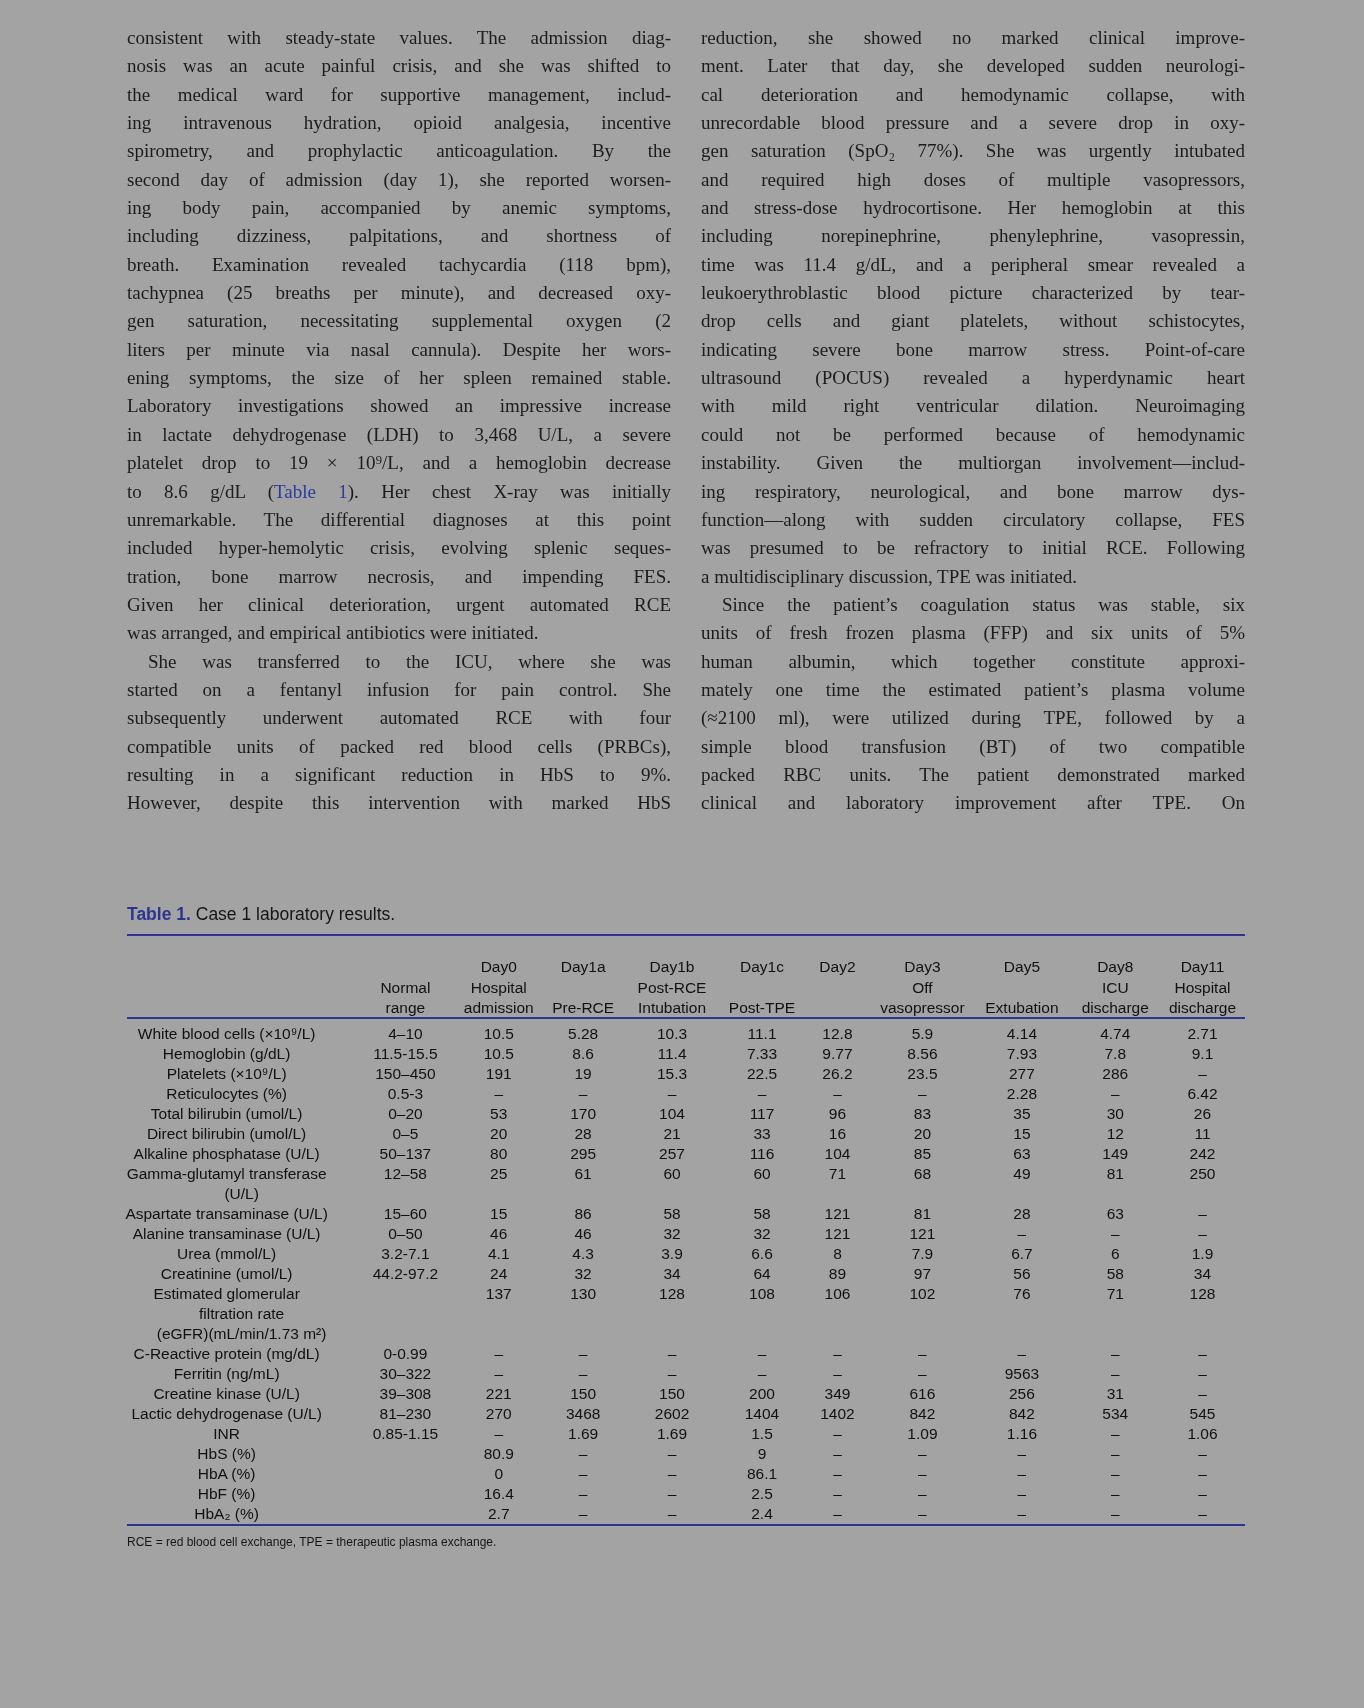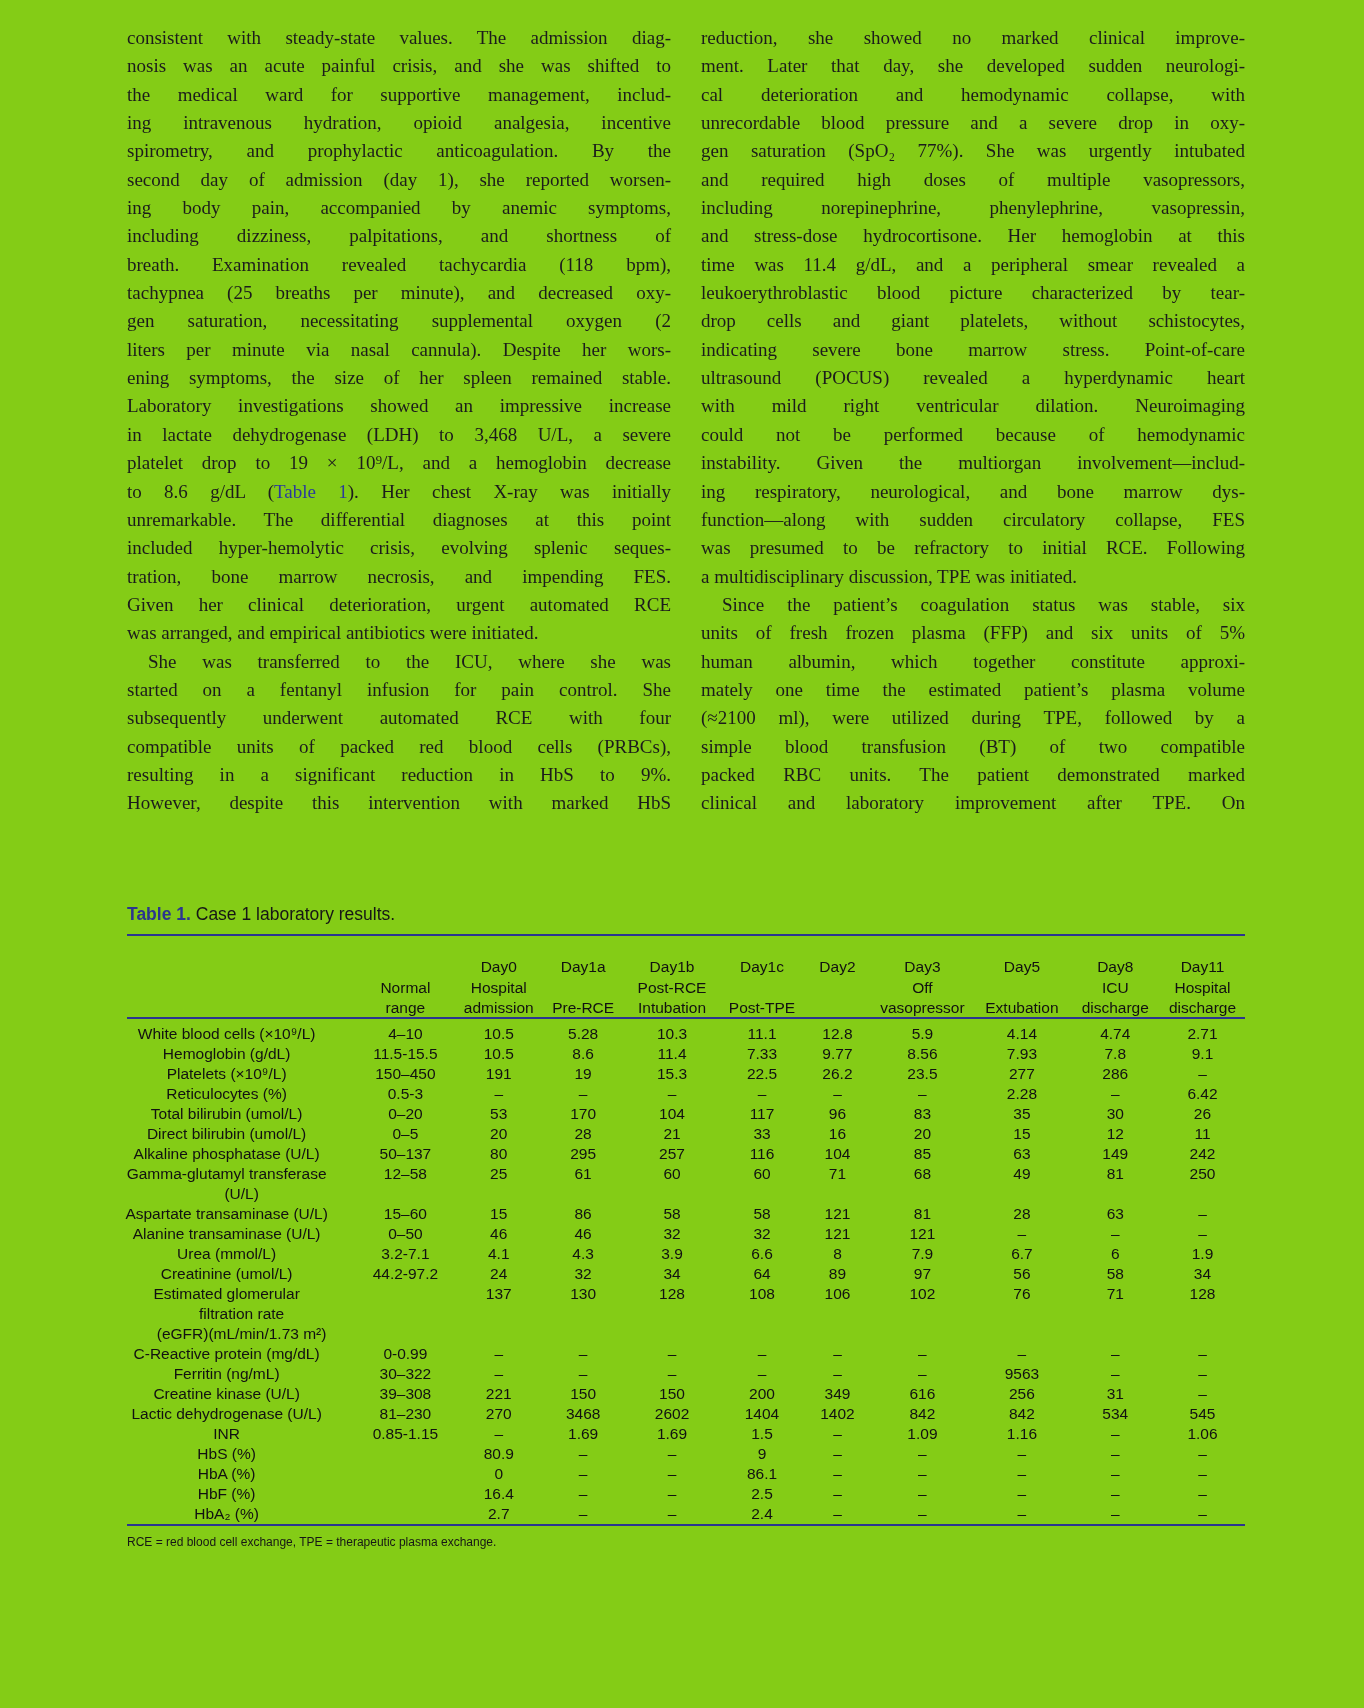--- a/index.html
+++ b/index.html
@@ -1,19 +1,19 @@
 <!DOCTYPE html>
 <html style="--navy: #2b3590; --link: #2b3a9c;"><head>
 <meta charset="utf-8">
 <style>
   html,body{margin:0;padding:0;background:#e8e8e8;}
   .page{
     position:relative;
     width:1364px;height:1708px;
-    background:#84cc16;
+    background:#a3a3a3;
     font-family:"Liberation Serif","DejaVu Serif",serif;
     color:#1c1c1c;
     overflow:hidden;
   }
   .columns{
     position:absolute;left:127px;top:24px;width:1118px;
     display:flex;gap:30px;
   }
   .col{width:544px;}
   .para{margin:0;}
@@ -98,22 +98,22 @@
         </div>
       </div>
     <div class="col">
         <div class="para">
           <div class="jline"><span>reduction, she showed no marked clinical improve-</span></div>
           <div class="jline"><span>ment. Later that day, she developed sudden neurologi-</span></div>
           <div class="jline"><span>cal deterioration and hemodynamic collapse, with</span></div>
           <div class="jline"><span>unrecordable blood pressure and a severe drop in oxy-</span></div>
           <div class="jline"><span>gen saturation (SpO₂ 77%). She was urgently intubated</span></div>
           <div class="jline"><span>and required high doses of multiple vasopressors,</span></div>
+          <div class="jline"><span>and stress-dose hydrocortisone. Her hemoglobin at this</span></div>
           <div class="jline"><span>including norepinephrine, phenylephrine, vasopressin,</span></div>
-          <div class="jline"><span>and stress-dose hydrocortisone. Her hemoglobin at this</span></div>
           <div class="jline"><span>time was 11.4 g/dL, and a peripheral smear revealed a</span></div>
           <div class="jline"><span>leukoerythroblastic blood picture characterized by tear-</span></div>
           <div class="jline"><span>drop cells and giant platelets, without schistocytes,</span></div>
           <div class="jline"><span>indicating severe bone marrow stress. Point-of-care</span></div>
           <div class="jline"><span>ultrasound (POCUS) revealed a hyperdynamic heart</span></div>
           <div class="jline"><span>with mild right ventricular dilation. Neuroimaging</span></div>
           <div class="jline"><span>could not be performed because of hemodynamic</span></div>
           <div class="jline"><span>instability. Given the multiorgan involvement—includ-</span></div>
           <div class="jline"><span>ing respiratory, neurological, and bone marrow dys-</span></div>
           <div class="jline"><span>function—along with sudden circulatory collapse, FES</span></div>

